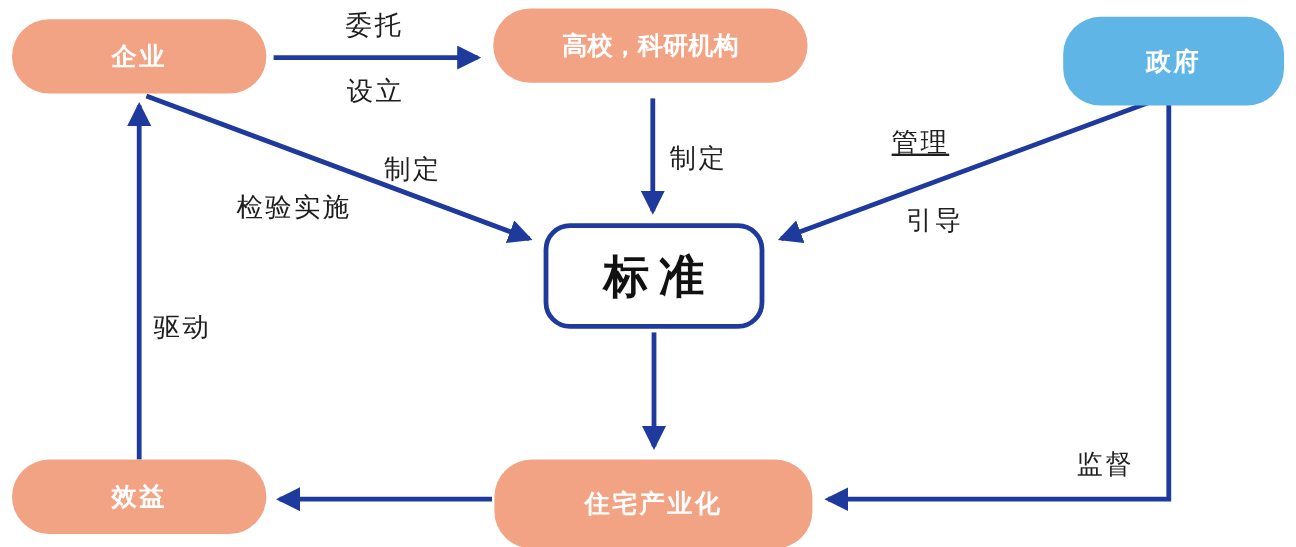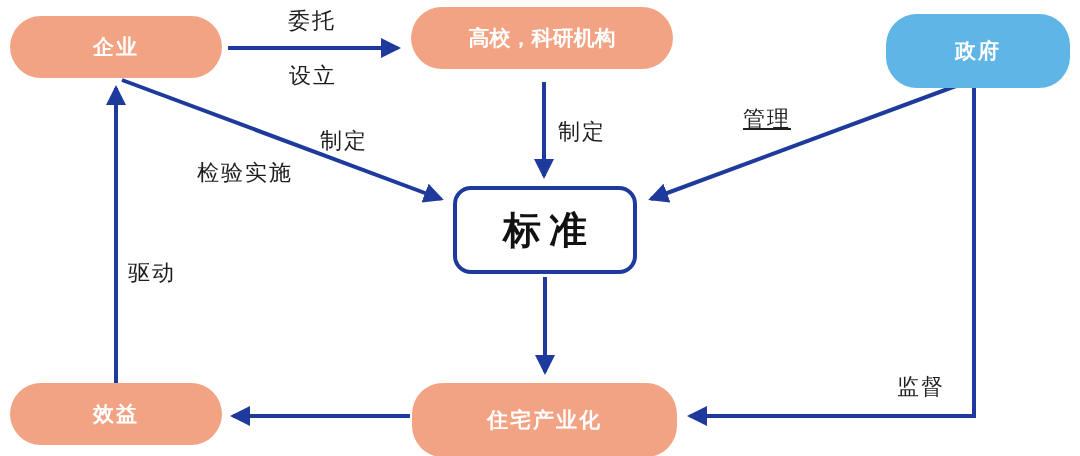--- a/index.html
+++ b/index.html
@@ -80,37 +80,38 @@
 
     <polyline class="edge" points="974,79 974,416 690,416" marker-end="url(#arrow)"></polyline>
   </svg>
 
   <div class="node orange" style="left:10px;top:16px;width:212px;height:62px;">企业</div>
 
   <div class="node orange" style="left:411px;top:7px;width:262px;height:62px;letter-spacing:0;">高校，科研机构</div>
 
   <div class="node blue" style="left:886px;top:14px;width:184px;height:74px;">政府</div>
 
-  <div class="node standard" style="left:453px;top:186px;width:184px;height:88px;border-radius:18px;">标准</div>
+  <div class="node standard" style="left:453px;top:186px;width:184px;height:88px;">标准</div>
 
   <div class="node orange" style="left:10px;top:383px;width:212px;height:62px;">效益</div>
 
   <div class="node orange" style="left:412px;top:383px;width:265px;height:74px;">住宅产业化</div>
 
   <div class="edge-label" style="left:288px;top:6px;">委托</div>
 
   <div class="edge-label" style="left:289px;top:61px;">设立</div>
 
   <div class="edge-label" style="left:320px;top:126px;">制定</div>
 
   <div class="edge-label" style="left:197px;top:158px;">检验实施</div>
 
   <div class="edge-label" style="left:558px;top:117px;">制定</div>
 
   <div class="edge-label" style="left:743px;top:104px;text-decoration:underline;">管理</div>
 
+  <div class="edge-label" style="left:755px;top:169px;">引导</div>
 
   <div class="edge-label" style="left:128px;top:258px;">驱动</div>
 
 
   <div class="edge-label" style="left:897px;top:372px;">监督</div>
 
 </div>
 
 </body></html>

